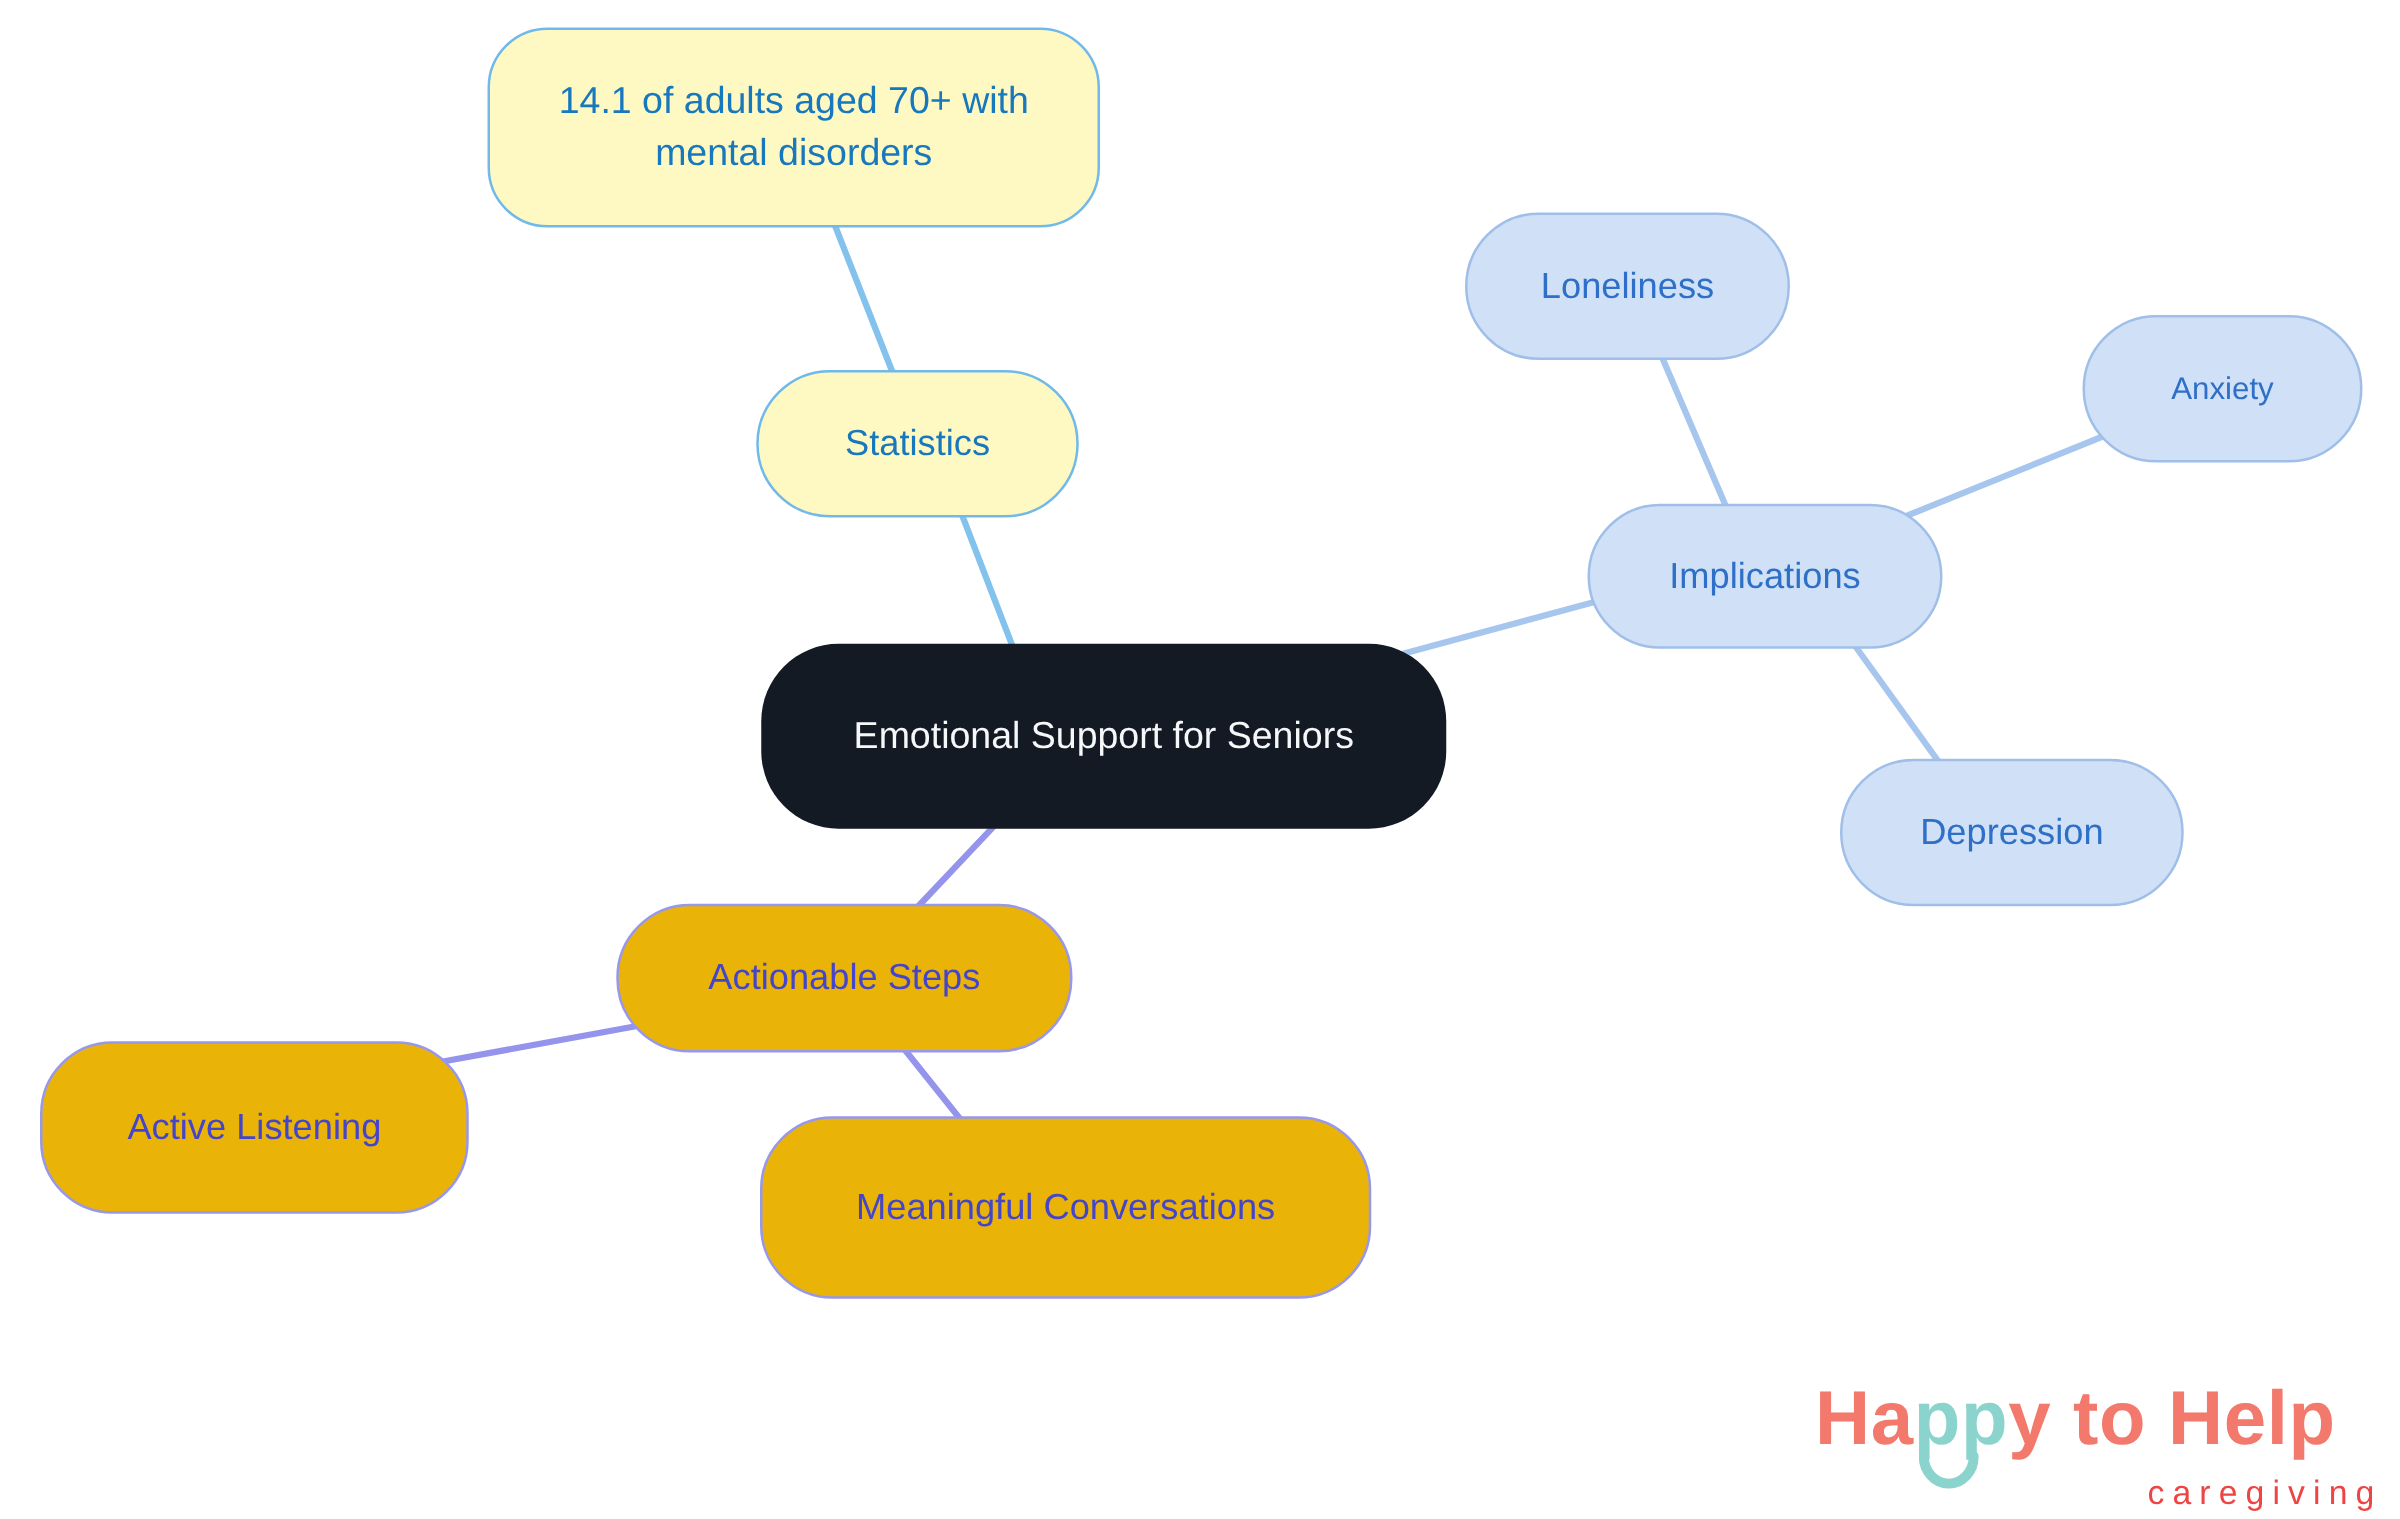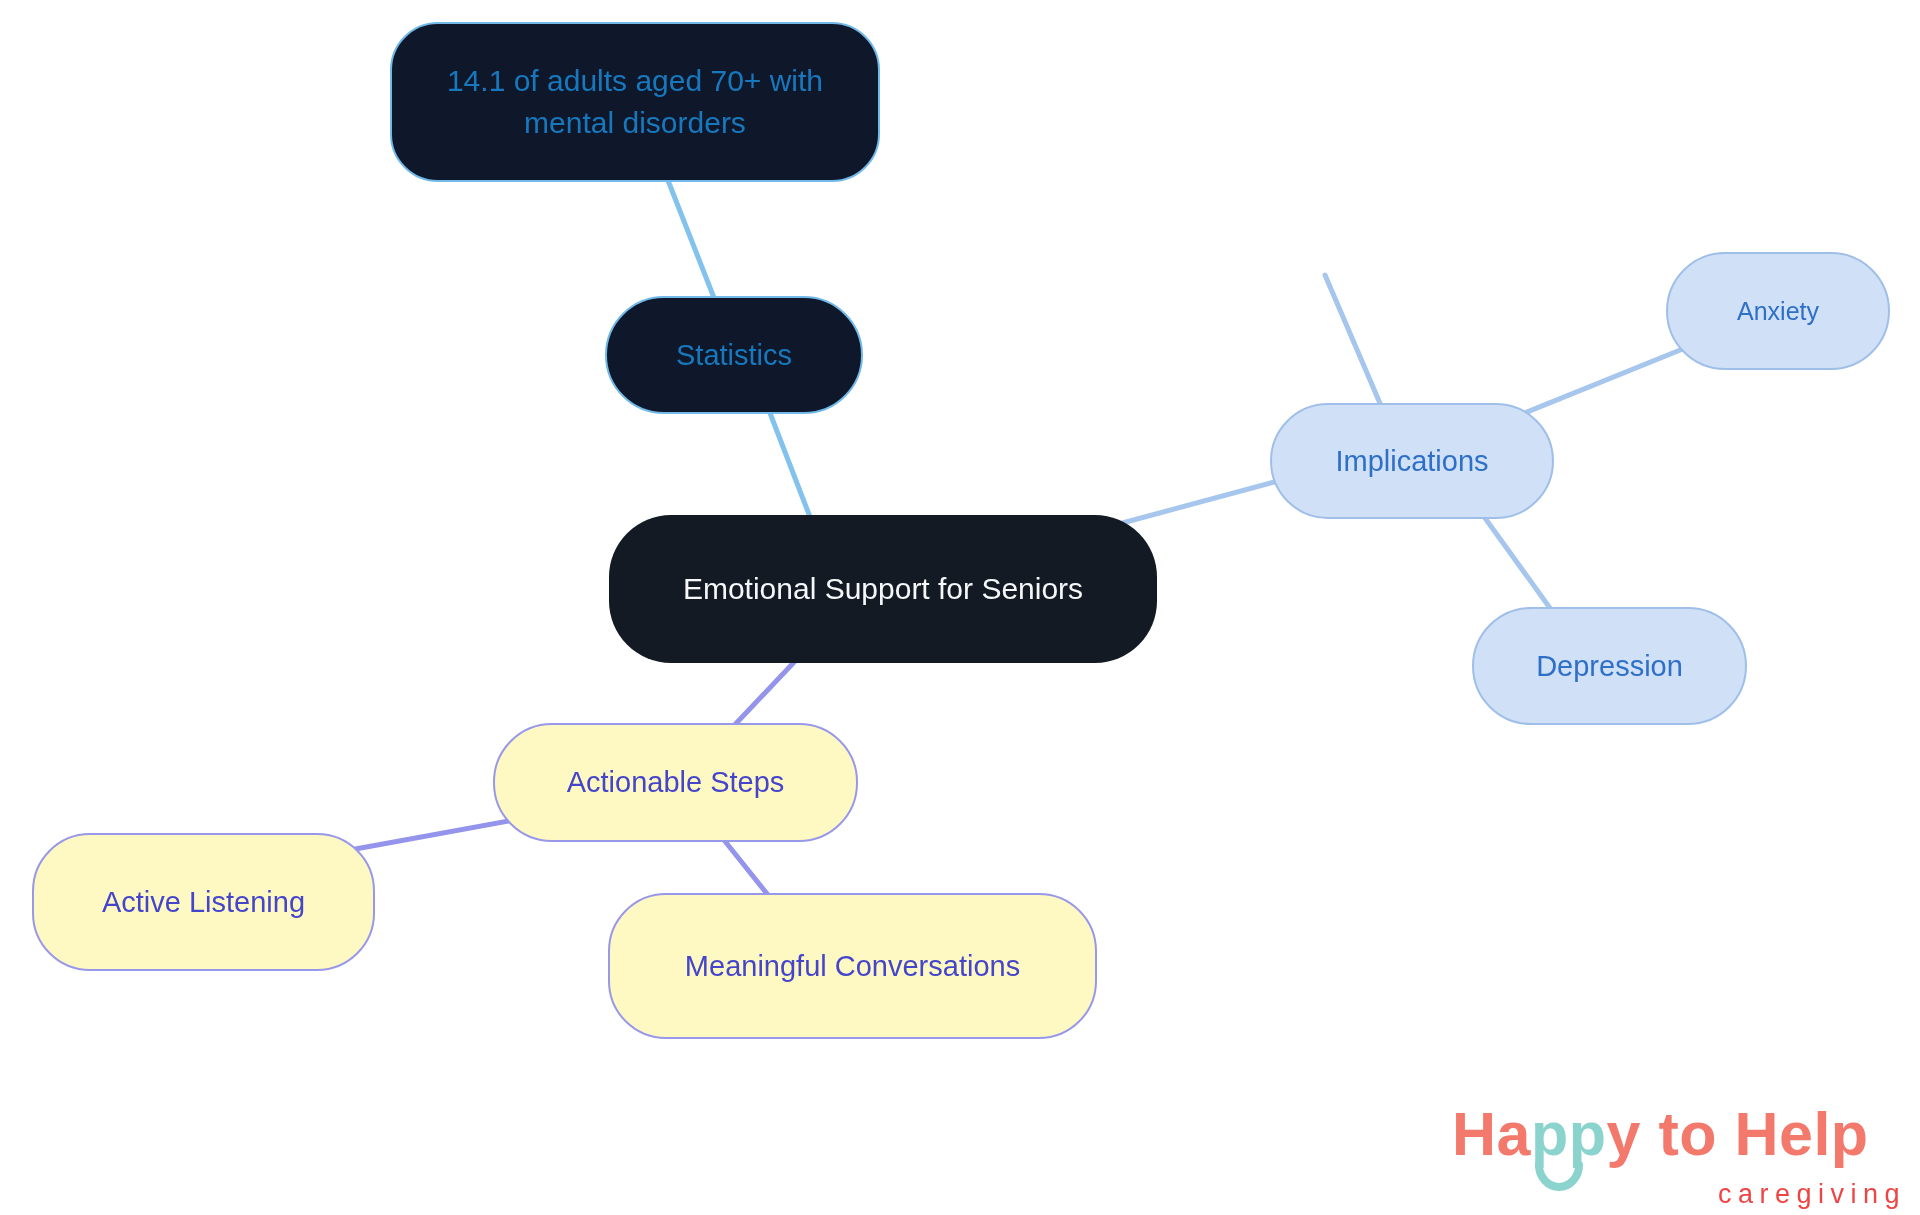--- a/index.html
+++ b/index.html
@@ -10,23 +10,23 @@
   }
   #canvas{position:absolute;left:0;top:0;width:1920px;height:1215px;}
   #edges{position:absolute;left:0;top:0;z-index:1;}
 
   .node{
     position:absolute;z-index:2;box-sizing:border-box;
     display:flex;align-items:center;justify-content:center;
     text-align:center;cursor:default;
   }
   .n-central{background:#131A24;color:#F5F7F9;}
-  .n-sky{background:#0f172a;border:2px solid #70B9E8;color:#1878BE;}
+  .n-sky{background:#fef9c3;border:2px solid #70B9E8;color:#1878BE;}
   .n-peri{background:#CFE0F7;border:2px solid #A0BFE8;color:#2E6FC7;}
-  .n-purp{background:#fef9c3;border:2px solid #9898EA;color:#4545CB;}
+  .n-purp{background:#eab308;border:2px solid #9898EA;color:#4545CB;}
 
   #node-central{left:609px;top:515px;width:548px;height:148px;border-radius:62px;font-size:30px;}
   #node-stat-detail{left:390px;top:22px;width:490px;height:160px;border-radius:48px;font-size:30px;line-height:1.4;}
   #node-statistics{left:605px;top:296px;width:258px;height:118px;border-radius:59px;font-size:29px;}
   #node-implications{left:1270px;top:403px;width:284px;height:116px;border-radius:58px;font-size:29px;}
   #node-loneliness{left:1172px;top:170px;width:260px;height:118px;border-radius:59px;font-size:29px;}
   #node-anxiety{left:1666px;top:252px;width:224px;height:118px;border-radius:59px;font-size:25px;}
   #node-depression{left:1472px;top:607px;width:275px;height:118px;border-radius:59px;font-size:29px;}
   #node-actionable{left:493px;top:723px;width:365px;height:119px;border-radius:59px;font-size:29px;}
   #node-active-listening{left:32px;top:833px;width:343px;height:138px;border-radius:58px;font-size:29px;text-align:center;}
@@ -71,20 +71,23 @@
   </div>
 
   <div id="node-statistics" class="node n-sky">
     <span class="node-label">Statistics</span>
   </div>
 
   <div id="node-central" class="node n-central">
     <span class="node-label">Emotional Support for Seniors</span>
   </div>
 
+  <div id="node-loneliness" class="node n-peri">
+    <span class="node-label">Loneliness</span>
+  </div>
 
   <div id="node-anxiety" class="node n-peri">
     <span class="node-label">Anxiety</span>
   </div>
 
   <div id="node-implications" class="node n-peri">
     <span class="node-label">Implications</span>
   </div>
 
   <div id="node-depression" class="node n-peri">

